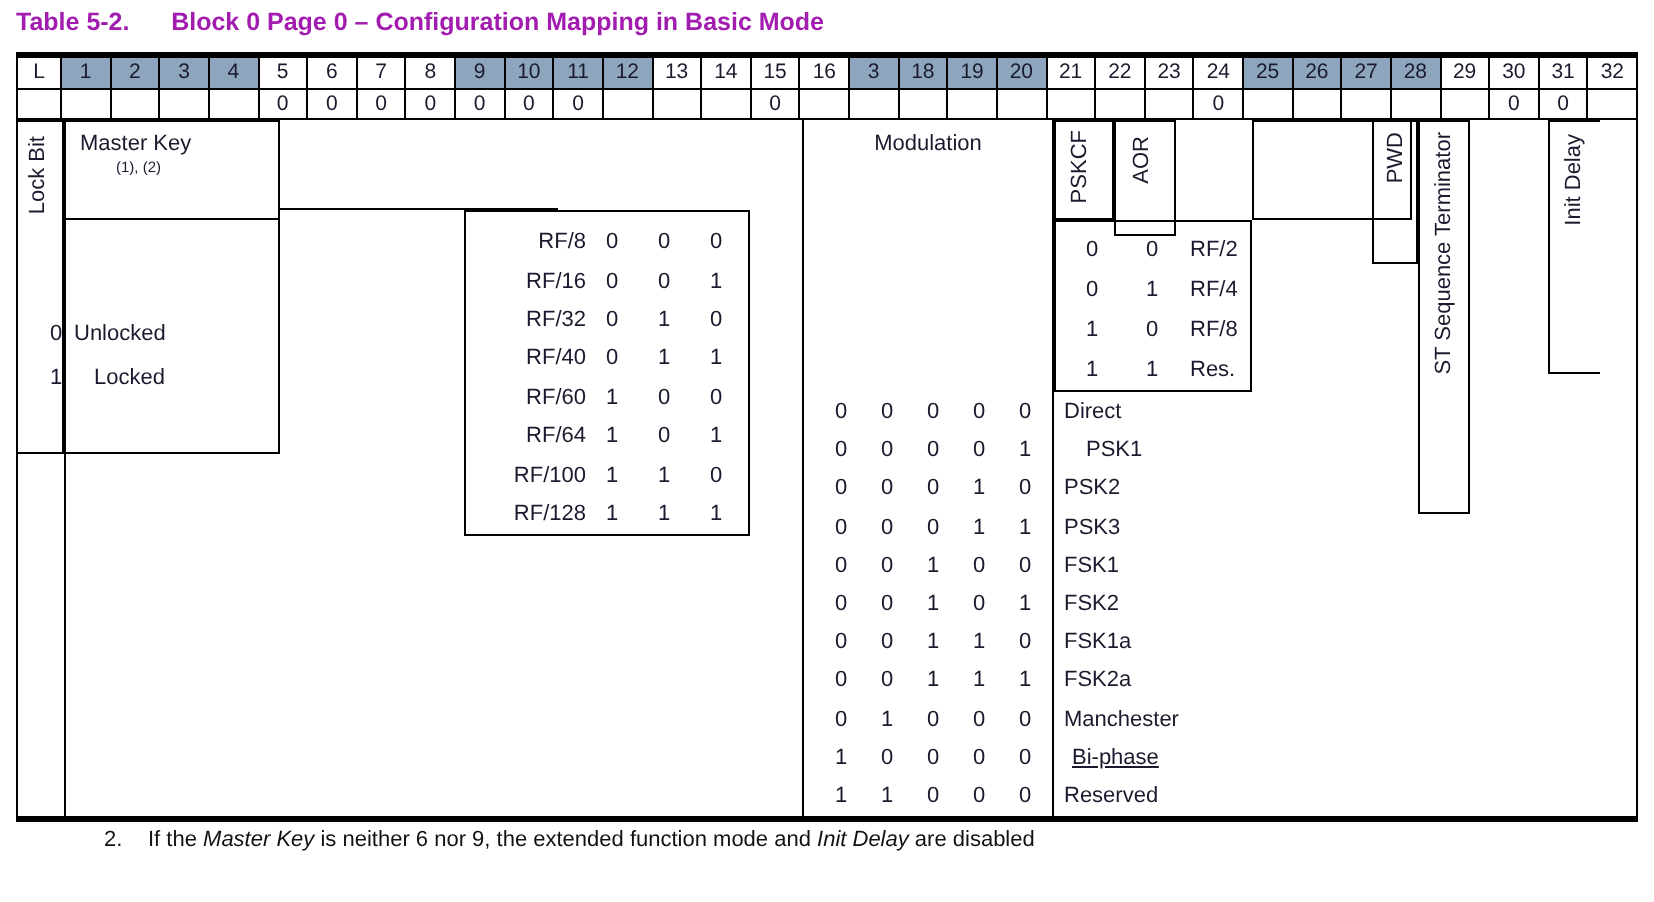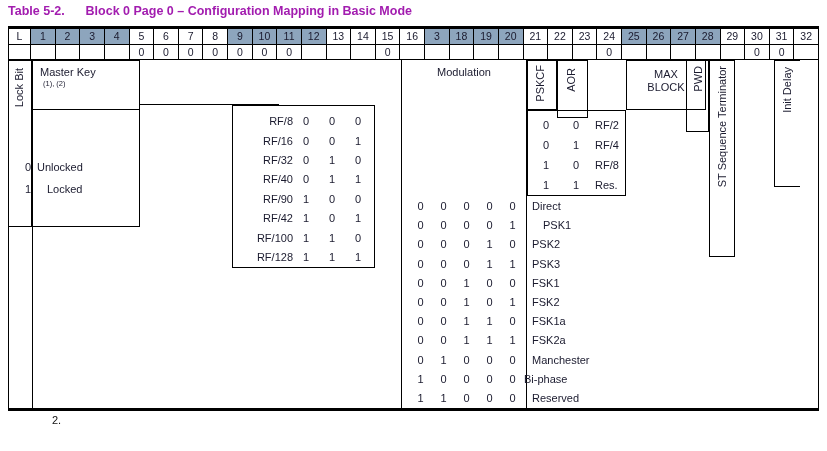--- a/index.html
+++ b/index.html
@@ -159,21 +159,21 @@
       <div class="cell" style="left: 786.375px; width: 24.625px;"></div>
     </div>
 
   <div class="body">
 
     <div class="box" style="left:0px;top:0px;width:23px;height:167px;border-left:none;"></div>
     <div class="vlbl" style="left:5px;top:8px;">Lock Bit</div>
 
     <div class="box" style="left:23px;top:0px;width:108px;height:50px;"></div>
     <div class="lbl" style="left:31px;top:6px;text-align:left;">Master Key</div>
-    <div class="lbl sub" style="left:34px;top:20px;text-align:left;">(1), (2)</div>
+    <div class="lbl sub" style="left:49px;top:20px;text-align:left;">(1), (2)</div>
 
     <div class="box" style="left:23px;top:50px;width:108px;height:117px;border-top:none;"></div>
     <div class="stab" id="lockbit-table" style="left:10px;top:96px;">
         <div class="strow" style="height: 22px;">
           <span class="sbit" style="width: 18px;">0</span>
           <span class="slabel" style="">Unlocked</span>
         </div>
         <div class="strow" style="height: 22px;">
           <span class="sbit" style="width: 18px;">1</span>
           <span class="slabel" style="margin-left: 10px;">Locked</span>
@@ -202,27 +202,27 @@
           <span class="sbit" style="width: 26px;">1</span>
           <span class="sbit" style="width: 26px;">0</span>
         </div>
         <div class="strow">
           <span class="sname" style="width: 56px;">RF/40</span>
           <span class="sbit" style="width: 26px;">0</span>
           <span class="sbit" style="width: 26px;">1</span>
           <span class="sbit" style="width: 26px;">1</span>
         </div>
         <div class="strow">
-          <span class="sname" style="width: 56px;">RF/90</span>
-          <span class="sbit" style="width: 26px;">1</span>
-          <span class="sbit" style="width: 26px;">0</span>
-          <span class="sbit" style="width: 26px;">0</span>
-        </div>
-        <div class="strow">
-          <span class="sname" style="width: 56px;">RF/42</span>
+          <span class="sname" style="width: 56px;">RF/60</span>
+          <span class="sbit" style="width: 26px;">1</span>
+          <span class="sbit" style="width: 26px;">0</span>
+          <span class="sbit" style="width: 26px;">0</span>
+        </div>
+        <div class="strow">
+          <span class="sname" style="width: 56px;">RF/64</span>
           <span class="sbit" style="width: 26px;">1</span>
           <span class="sbit" style="width: 26px;">0</span>
           <span class="sbit" style="width: 26px;">1</span>
         </div>
         <div class="strow">
           <span class="sname" style="width: 56px;">RF/100</span>
           <span class="sbit" style="width: 26px;">1</span>
           <span class="sbit" style="width: 26px;">1</span>
           <span class="sbit" style="width: 26px;">0</span>
         </div>
@@ -339,48 +339,47 @@
           <span class="sbit" style="width: 23px;">0</span>
           <span class="sbit" style="width: 23px;">0</span>
           <span class="slabel" style="margin-left: 8px;">Manchester</span>
         </div>
         <div class="strow" style="height: 19.2px;">
           <span class="sbit" style="width: 23px;">1</span>
           <span class="sbit" style="width: 23px;">0</span>
           <span class="sbit" style="width: 23px;">0</span>
           <span class="sbit" style="width: 23px;">0</span>
           <span class="sbit" style="width: 23px;">0</span>
-          <span class="slabel" style="margin-left: 0;">Bi-phase</span>
+          <span class="slabel" style="margin-left: 12px; text-decoration: underline;">Bi-phase</span>
         </div>
         <div class="strow" style="height: 19.2px;">
           <span class="sbit" style="width: 23px;">1</span>
           <span class="sbit" style="width: 23px;">1</span>
           <span class="sbit" style="width: 23px;">0</span>
           <span class="sbit" style="width: 23px;">0</span>
           <span class="sbit" style="width: 23px;">0</span>
           <span class="slabel" style="margin-left: 8px;">Reserved</span>
         </div>
       </div>
 
     <div class="box" style="left:617px;top:0px;width:80px;height:50px;"></div>
-    <div class="lbl" style="left:622px;top:8px;width:70px;">MAX
-BLOCK</div>
 
     <div class="box" style="left:677px;top:0px;width:23px;height:72px;"></div>
     <div class="vlbl" style="left:684px;top:6px;">PWD</div>
 
     <div class="box" style="left:700px;top:0px;width:26px;height:197px;"></div>
     <div class="vlbl" style="left:708px;top:6px;">ST Sequence Terminator</div>
 
     <div class="box" style="left:765px;top:0px;width:26px;height:127px;border-right:none;"></div>
     <div class="vlbl" style="left:773px;top:7px;">Init Delay</div>
 
     <div class="box" style="left:23px;top:167px;width:1px;height:184px;border:none;border-left:1px solid #000;"></div>
 
   </div>
 </div>
 
 <div class="notes">
   <div class="note-line">
     <span class="note-head"></span>
     <span class="note-num">2.</span>
+    <span class="note-txt">If the <i>Master Key</i> is neither 6 nor 9, the extended function mode and <i>Init Delay</i> are disabled</span>
   </div>
 </div>
 
 </body></html>

